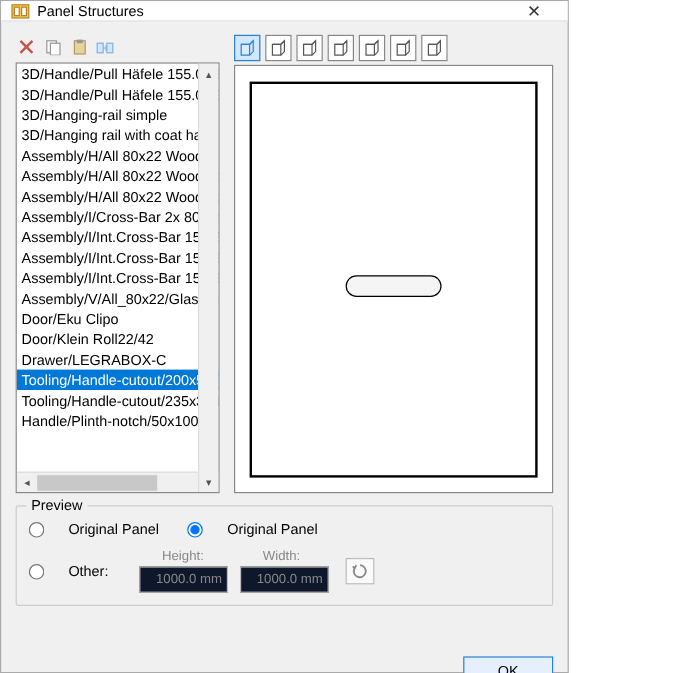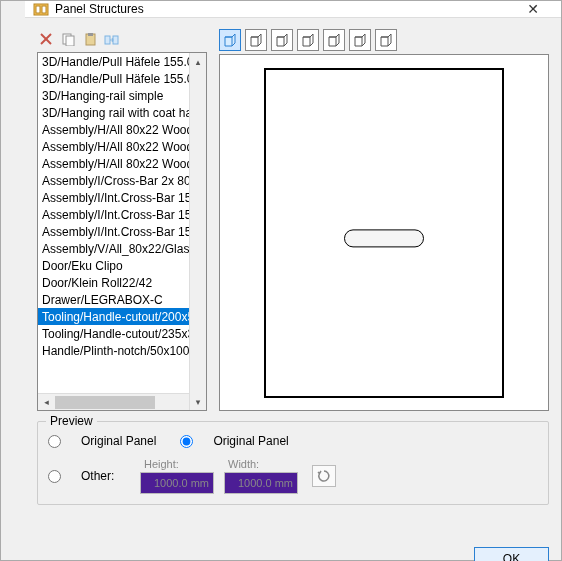--- a/index.html
+++ b/index.html
@@ -1,17 +1,17 @@
 <!DOCTYPE html>
 <html><head>
 <meta charset="utf-8">
 <style>
   * { box-sizing: border-box; margin: 0; padding: 0; font-family: "Segoe UI", Tahoma, sans-serif; font-size: 12px; }
   body { background: #fff; }
-  .window { width: 562px; height: 561px; border: 1px solid #aaa; background: #f0f0f0; display: flex; flex-direction: column; padding-left: 24px; }
+  .window { width: 474px; height: 561px; border: 1px solid #aaa; background: #f0f0f0; display: flex; flex-direction: column; }
   .titlebar { height: 30px; background: #fff; display: flex; align-items: center; padding: 0 8px; border-bottom: 1px solid #ddd; }
   .titlebar .icon { width: 16px; height: 16px; margin-right: 6px; }
   .titlebar .title { flex: 1; font-size: 12px; }
   .titlebar .close { width: 40px; text-align: center; cursor: pointer; font-size: 14px; color: #333; }
   .content { flex: 1; padding: 10px 12px 12px 12px; display: flex; flex-direction: column; }
   .top-row { display: flex; gap: 12px; height: 383px; }
   .left-pane { width: 170px; display: flex; flex-direction: column; }
   .tool-row { height: 22px; display: flex; align-items: center; gap: 4px; margin-bottom: 2px; }
   .tbtn { width: 18px; height: 18px; display: inline-flex; align-items: center; justify-content: center; opacity: .85; }
   .listwrap { flex: 1; border: 1px solid #888; background: #fff; overflow: hidden; display: flex; flex-direction: column; position: relative; }
@@ -32,31 +32,31 @@
   .cube.sel { border: 1px solid #2a80d2; background:#d0e7ff; }
   .preview-canvas { flex:1; border:1px solid #888; background:#fff; display:flex; align-items:center; justify-content:center; position:relative; }
   .page { width: 240px; height: 330px; border:2px solid #000; background:#fff; position:relative; }
   .slot { position:absolute; left:50%; top:50%; transform:translate(-50%,-20%); width:80px; height:18px; border:1.5px solid #000; border-radius:9px; background:#f5f5f5; }
 
   .preview-group { margin-top: 10px; border:1px solid #ccc; border-radius:2px; padding: 8px 10px 10px 10px; position:relative; background:#f0f0f0; }
   .preview-group .legend { position:absolute; top:-8px; left:8px; background:#f0f0f0; padding:0 4px; font-size:12px; }
   .radio-row { display:flex; align-items:center; gap:24px; height:22px; }
   .radio-row2 { display:flex; align-items:center; gap:10px; margin-top:6px; }
   .dim-label { color:#888; font-size:11px; width:auto; }
-  .dim-field { width:74px; height:22px; border:1px solid #bbb; background:#4c1d95; color:#888; text-align:right; padding:0 4px; display:inline-flex; align-items:center; justify-content:flex-end; font-size:11px; }
+  .dim-field { width:74px; height:22px; border:1px solid #bbb; background:#0f172a; color:#888; text-align:right; padding:0 4px; display:inline-flex; align-items:center; justify-content:flex-end; font-size:11px; }
   .refresh { width:24px; height:22px; border:1px solid #bbb; background:#fafafa; display:inline-flex; align-items:center; justify-content:center; color:#888; margin-left:4px;}
   label.radio { display:inline-flex; align-items:center; gap:20px; cursor:pointer; }
   input[type=radio]{ margin:0; }
 
   .footer { display:flex; justify-content:flex-end; gap:8px; padding: 10px 12px; }
   .btn { min-width:75px; height:23px; border:1px solid #888; background:#e9e9e9; cursor:pointer;margin-top:20px; }
   .btn.primary { border:1px solid #2a80d2; background:#e4f0fd; }
   
   .dim-col { display:flex; flex-direction:column; align-items:flex-start; }
-  .dim-col .dim-label { margin-bottom:2px; margin-left:4px; }
+  .dim-col .dim-label { margin-bottom:2px; margin-left:19px; }
 </style>
 </head>
 <body>
 
 <div class="window">
   <div class="titlebar">
     <span class="icon">
       <svg width="16" height="16">
           <rect x="1" y="3" width="14" height="11" fill="#f6c35a" stroke="#b78522"></rect>
           <rect x="3" y="5" width="4" height="7" fill="#fff" stroke="#b78522"></rect>

